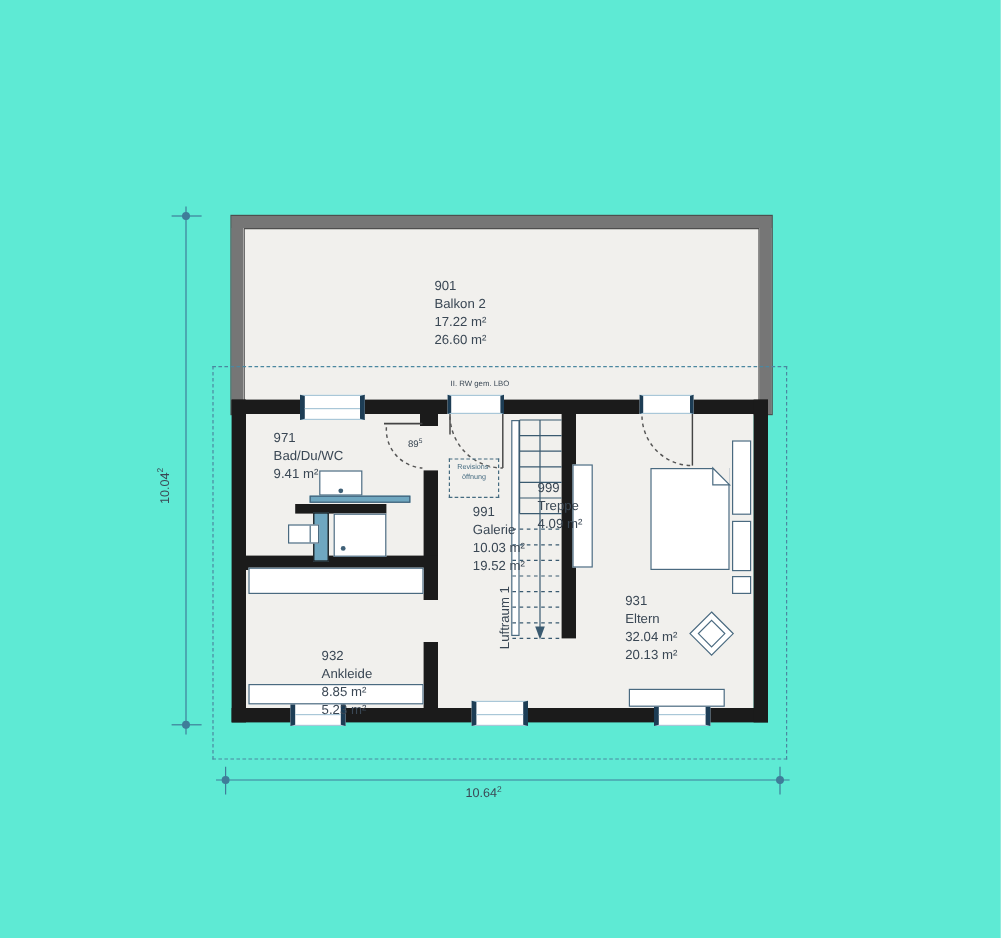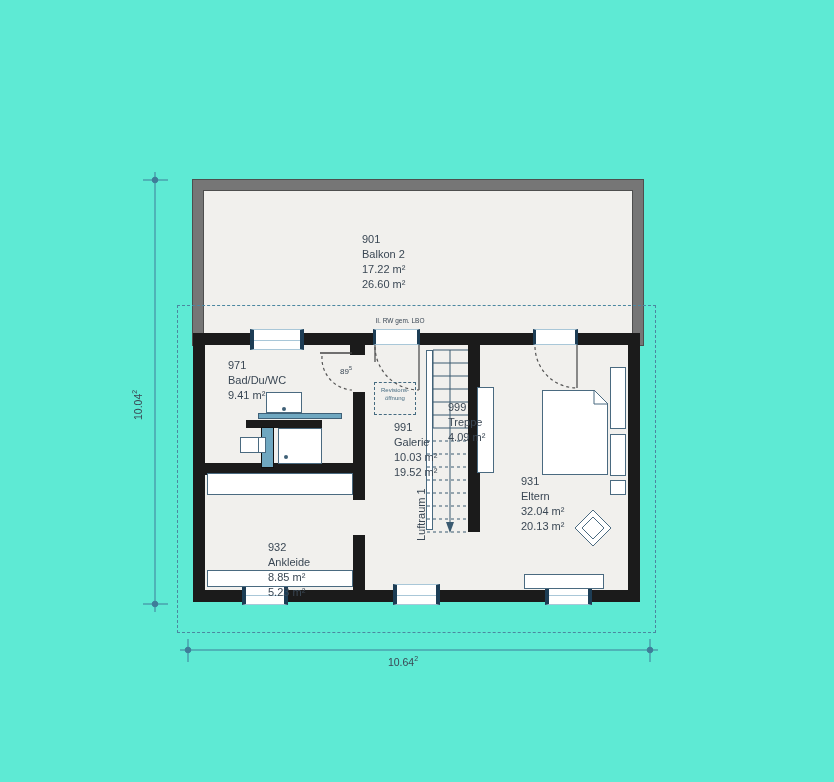--- a/index.html
+++ b/index.html
@@ -165,21 +165,21 @@
     <div>991</div>
     <div>Galerie</div>
     <div>10.03 m²</div>
     <div>19.52 m²</div>
   </div>
   <div class="room-label" style="left:448px;top:400px;">
     <div>999</div>
     <div>Treppe</div>
     <div>4.09 m²</div>
   </div>
-  <div class="room-label" style="left:521px;top:474px;">
+  <div class="room-label" style="left:521px;top:494px;">
     <div>931</div>
     <div>Eltern</div>
     <div>32.04 m²</div>
     <div>20.13 m²</div>
   </div>
   <div class="room-label" style="left:268px;top:512px;margin-top:28px;">
     <div>932</div>
     <div>Ankleide</div>
     <div>8.85 m²</div>
     <div>5.23 m²</div>

